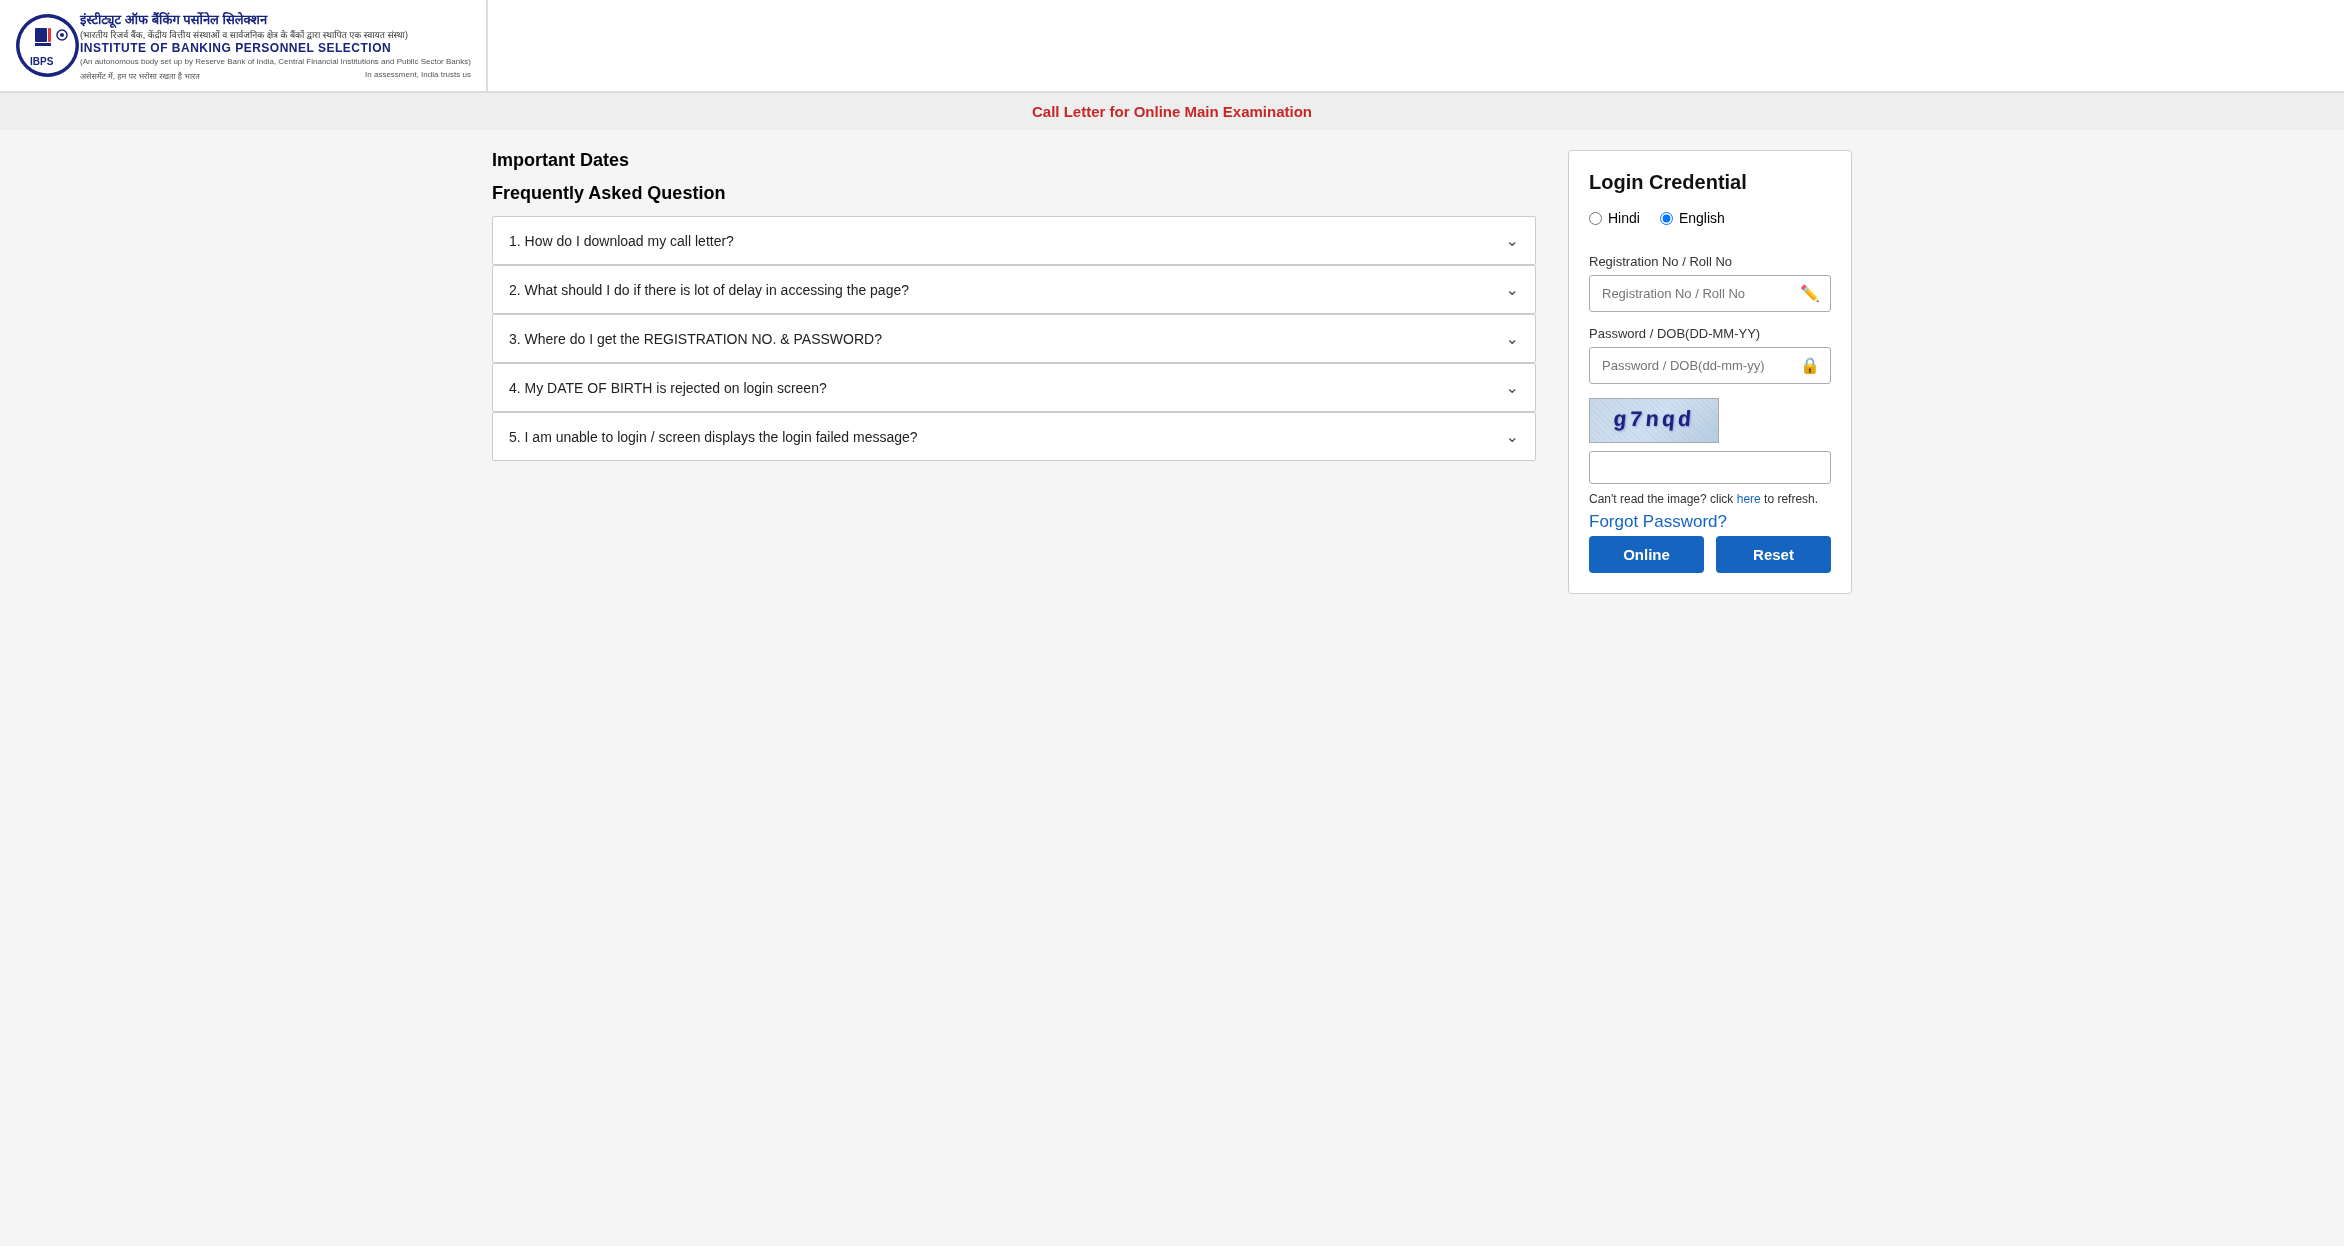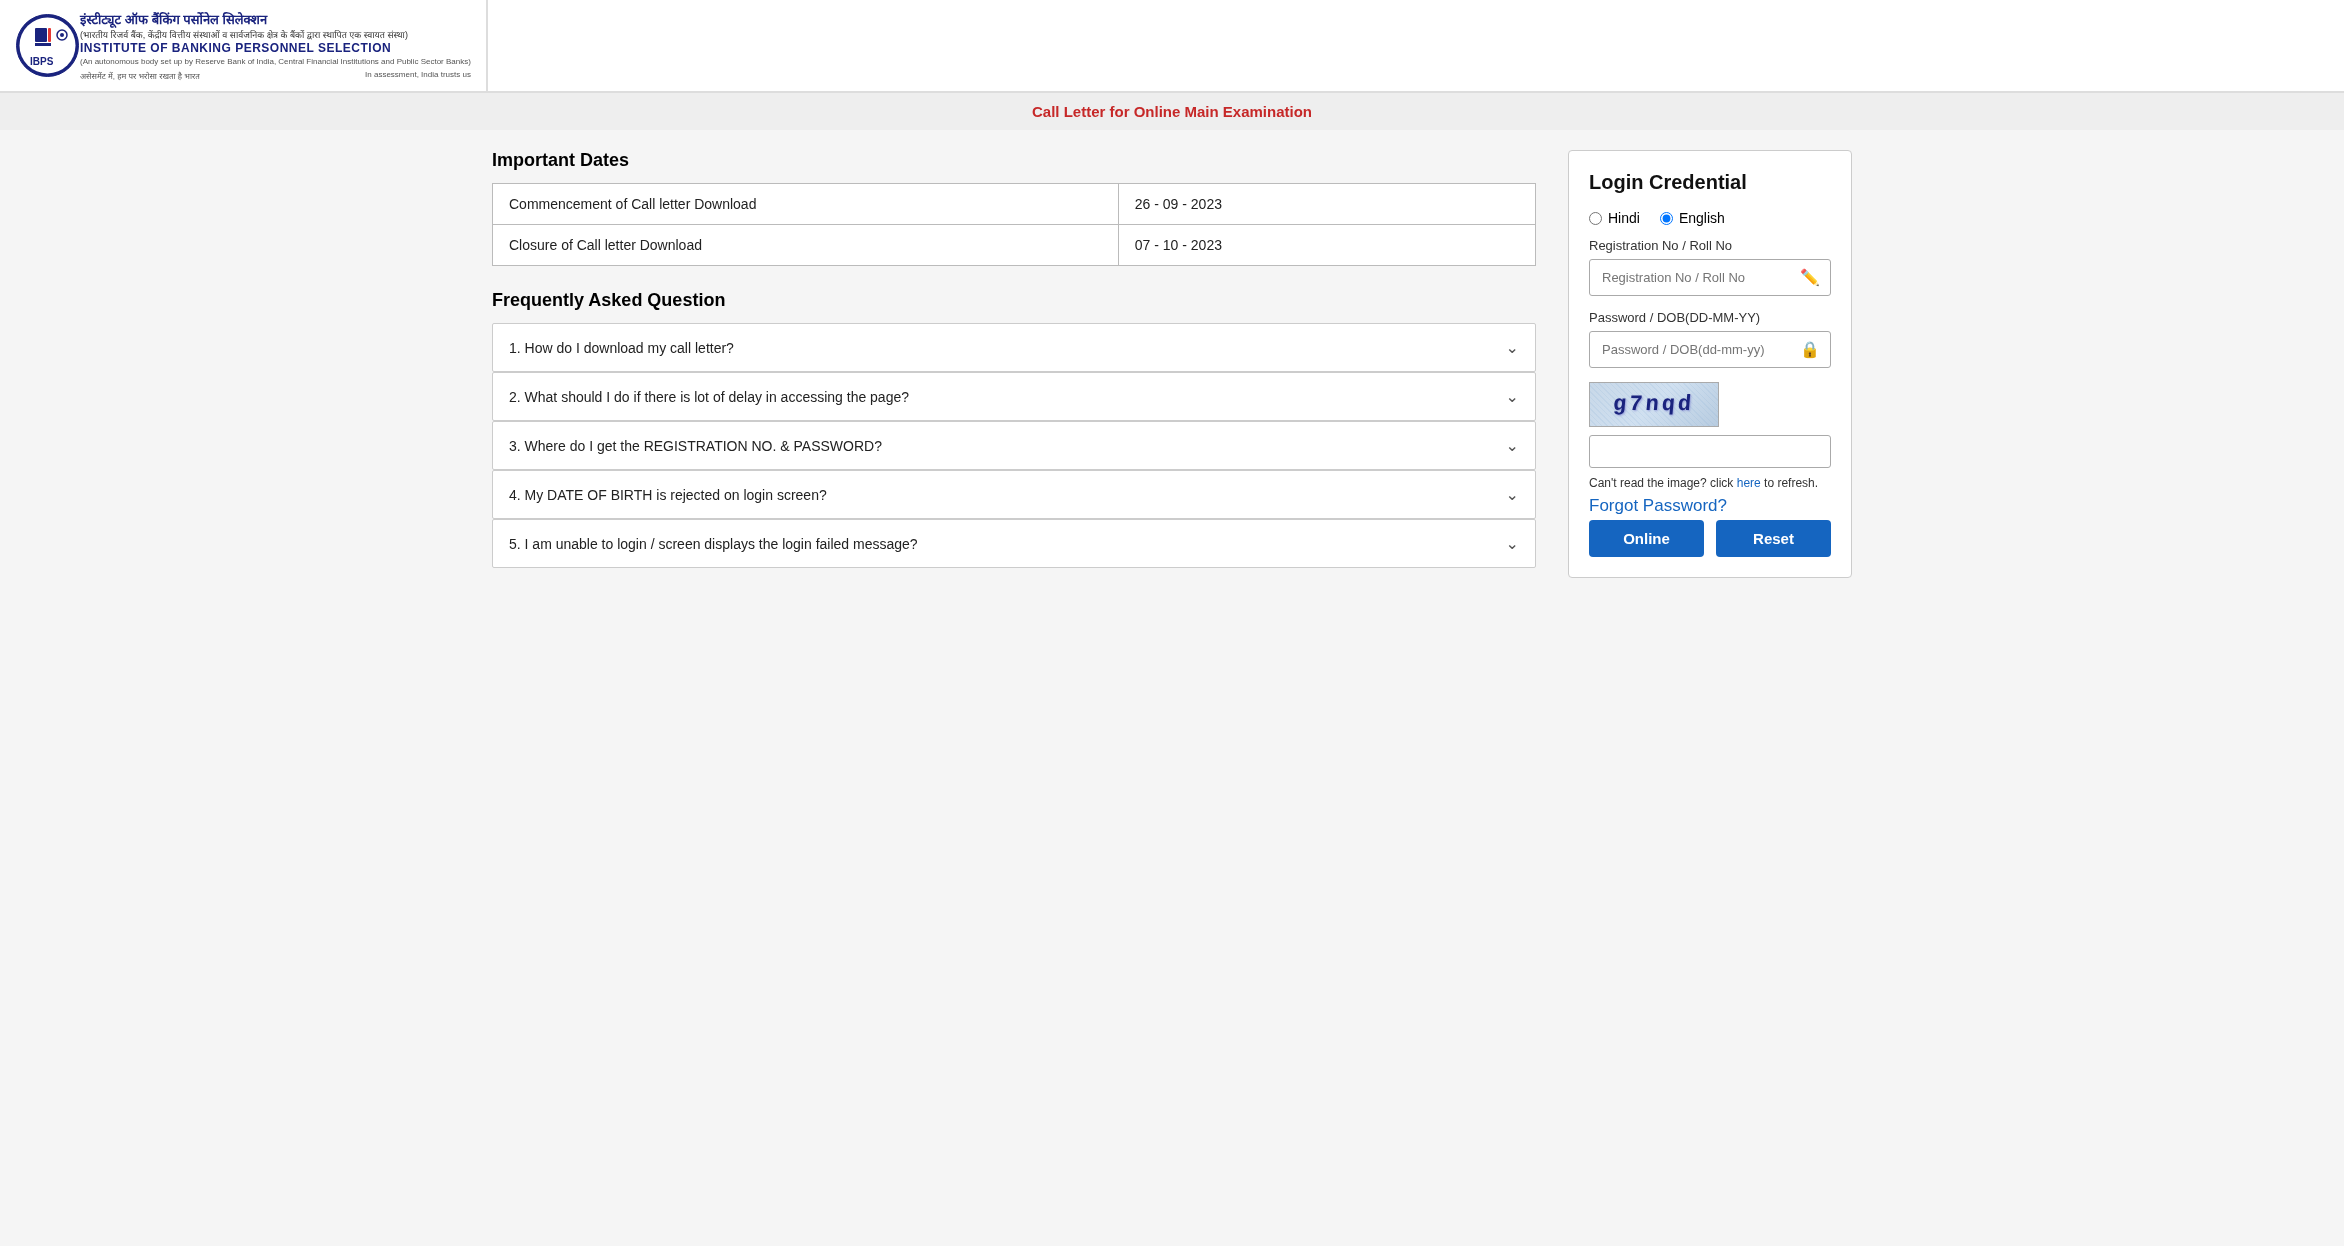--- a/index.html
+++ b/index.html
@@ -125,21 +125,21 @@
     .login-title {
       font-size: 20px;
       font-weight: bold;
       color: #111;
       margin-bottom: 16px;
     }
 
     .language-selector {
       display: flex;
       gap: 20px;
-      margin-bottom: 12px;
+      margin-bottom: 28px;
       align-items: center;
     }
     .radio-option {
       display: flex;
       align-items: center;
       gap: 6px;
       font-size: 14px;
       cursor: pointer;
     }
     .radio-option input[type="radio"] { cursor: pointer; }
@@ -290,32 +290,20 @@
 
 <div class="sub-header">
   <span>Call Letter for Online Main Examination</span>
 </div>
 
 <div class="main-content">
 
   <div class="left-section">
 
     <div class="section-title">Important Dates</div>
-    <table class="dates-table">
-      <tbody id="dates-tbody">
-          <tr>
-      <td>Commencement of Call letter Download</td>
-      <td>26 - 09 - 2023</td>
-    </tr>
-          <tr>
-      <td>Closure of Call letter Download</td>
-      <td>07 - 10 - 2023</td>
-    </tr>
-        </tbody>
-    </table>
 
     <div class="faq-section">
       <div class="section-title">Frequently Asked Question</div>
       <div id="faq-list">
           <div class="faq-item">
       <div class="faq-question">
         <span>1. How do I download my call letter?</span>
         <span class="faq-chevron">⌄</span>
       </div>
     </div>

